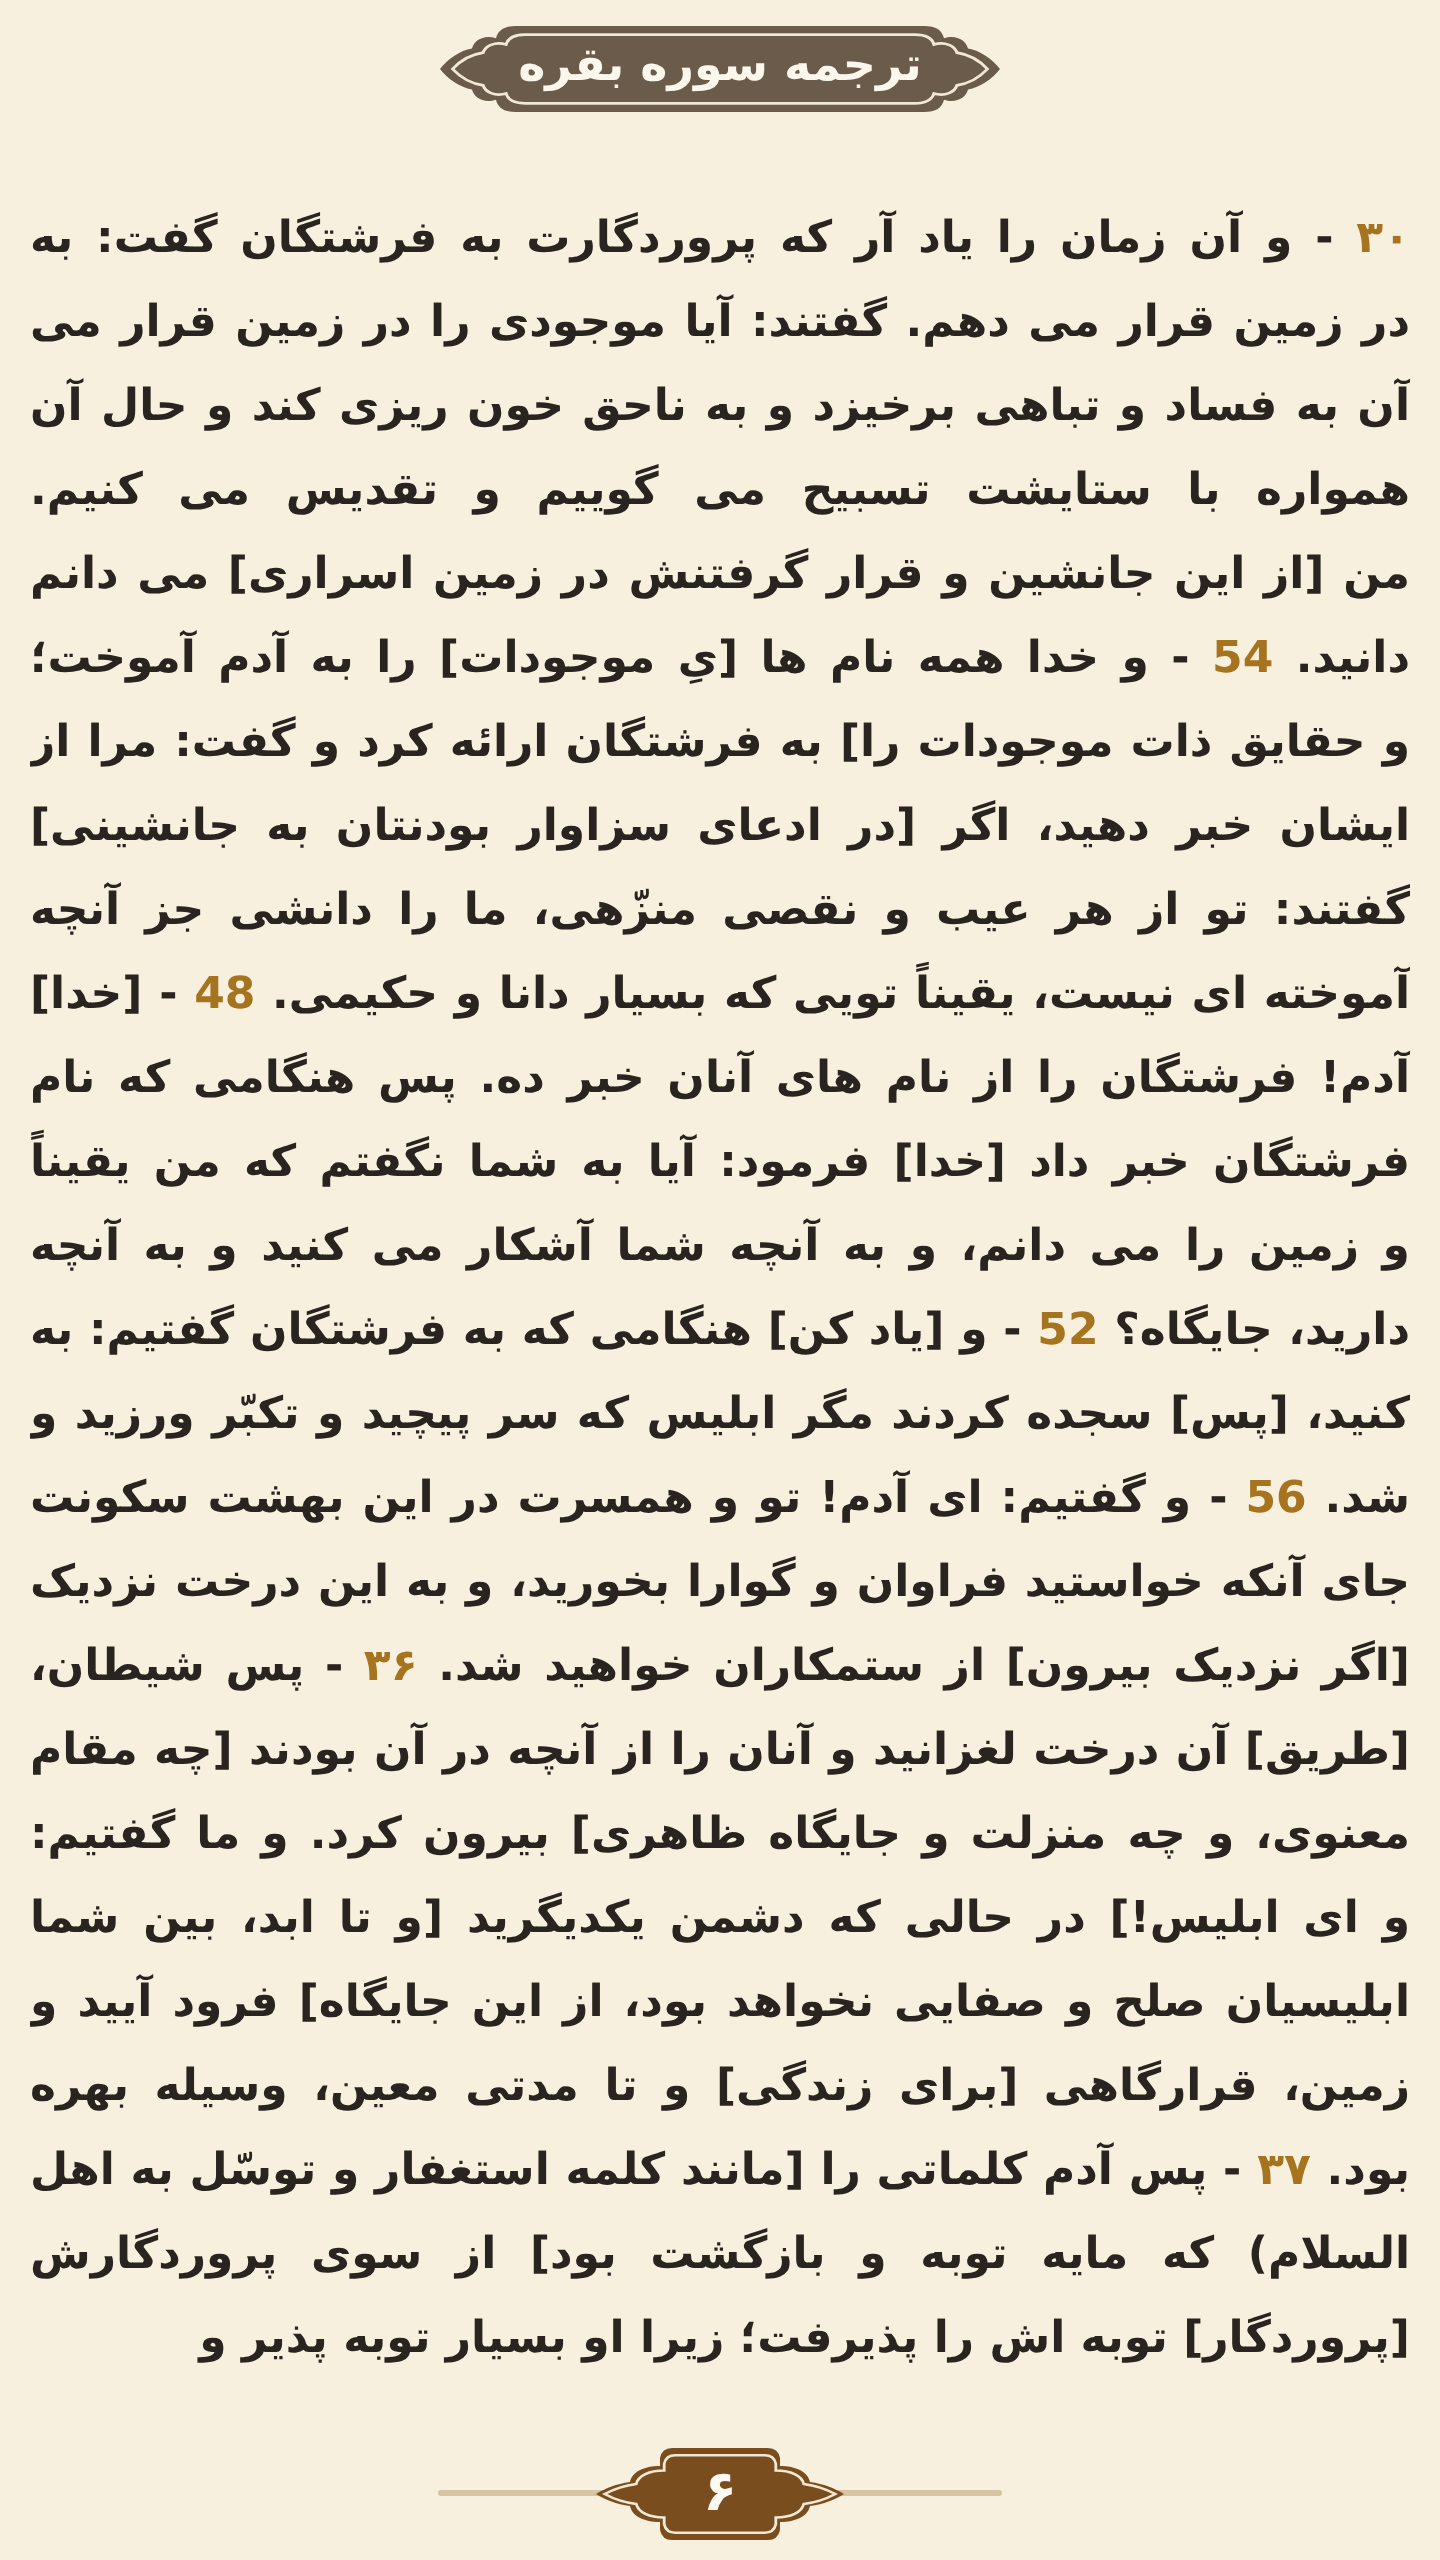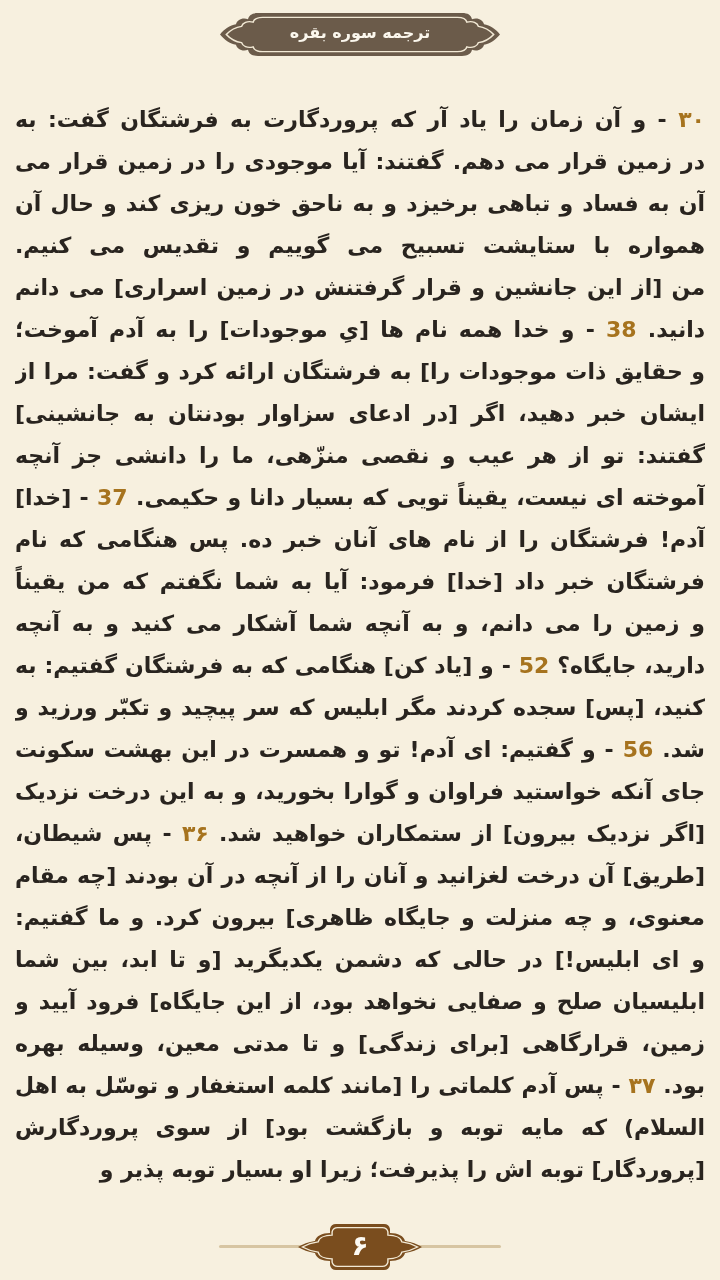--- a/index.html
+++ b/index.html
@@ -22,21 +22,21 @@
     left: 50%;
     transform: translateX(-50%);
     width: 284px;
     height: 47px;
   }
   .header-banner svg { position: absolute; inset: 0; width: 100%; height: 100%; }
   .banner-title {
     position: absolute; inset: 0;
     display: flex; align-items: center; justify-content: center;
     color: #fbf7ed;
-    font-size: 16px;
+    font-size: 23px;
     font-weight: bold;
     padding-bottom: 4px;
   }
 
   
   .body-text {
     position: absolute;
     top: 99px;
     right: 15px;
     left: 15px;
@@ -106,25 +106,25 @@
     </svg>
     <div class="banner-title">ترجمه سوره بقره</div>
   </div>
 
   <div class="body-text">
       <div class="text-line"><span class="vnum">۳۰</span><span> - و آن زمان را یاد آر که پروردگارت به فرشتگان گفت: به یقین جانشینی</span></div>
       <div class="text-line"><span>در زمین قرار می دهم. گفتند: آیا موجودی را در زمین قرار می دهی که در</span></div>
       <div class="text-line"><span>آن به فساد و تباهی برخیزد و به ناحق خون ریزی کند و حال آن که ما تو را</span></div>
       <div class="text-line"><span>همواره با ستایشت تسبیح می گوییم و تقدیس می کنیم. [پروردگار] فرمود:</span></div>
       <div class="text-line"><span>من [از این جانشین و قرار گرفتنش در زمین اسراری] می دانم که شما نمی</span></div>
-      <div class="text-line"><span>دانید. </span><span class="vnum">38</span><span> - و خدا همه نام ها [یِ موجودات] را به آدم آموخت؛ سپس [هویت</span></div>
+      <div class="text-line"><span>دانید. </span><span class="vnum">54</span><span> - و خدا همه نام ها [یِ موجودات] را به آدم آموخت؛ سپس [هویت</span></div>
       <div class="text-line"><span>و حقایق ذات موجودات را] به فرشتگان ارائه کرد و گفت: مرا از نام های</span></div>
       <div class="text-line"><span>ایشان خبر دهید، اگر [در ادعای سزاوار بودنتان به جانشینی] راستگویید. </span></div>
       <div class="text-line"><span>گفتند: تو از هر عیب و نقصی منزّهی، ما را دانشی جز آنچه خودت به ما</span></div>
-      <div class="text-line"><span>آموخته ای نیست، یقیناً تویی که بسیار دانا و حکیمی. </span><span class="vnum">37</span><span> - [خدا] فرمود: ای</span></div>
+      <div class="text-line"><span>آموخته ای نیست، یقیناً تویی که بسیار دانا و حکیمی. </span><span class="vnum">48</span><span> - [خدا] فرمود: ای</span></div>
       <div class="text-line"><span>آدم! فرشتگان را از نام های آنان خبر ده. پس هنگامی که نام هایشان را به</span></div>
       <div class="text-line"><span>فرشتگان خبر داد [خدا] فرمود: آیا به شما نگفتم که من یقیناً نهانِ آسمان ها</span></div>
       <div class="text-line"><span>و زمین را می دانم، و به آنچه شما آشکار می کنید و به آنچه پنهان می</span></div>
       <div class="text-line"><span>دارید، جایگاه؟ </span><span class="vnum">52</span><span> - و [یاد کن] هنگامی که به فرشتگان گفتیم: به آدم سجده</span></div>
       <div class="text-line"><span>کنید، [پس] سجده کردند مگر ابلیس که سر پیچید و تکبّر ورزید و از کافران</span></div>
       <div class="text-line"><span>شد. </span><span class="vnum">56</span><span> - و گفتیم: ای آدم! تو و همسرت در این بهشت سکونت گیرید و از هر</span></div>
       <div class="text-line"><span>جای آنکه خواستید فراوان و گوارا بخورید، و به این درخت نزدیک نشوید که</span></div>
       <div class="text-line"><span>[اگر نزدیک بیرون] از ستمکاران خواهید شد. </span><span class="vnum">۳۶</span><span> - پس شیطان، هر دو را از</span></div>
       <div class="text-line"><span>[طریق] آن درخت لغزانید و آنان را از آنچه در آن بودند [چه مقام و مرتبه</span></div>
       <div class="text-line"><span>معنوی، و چه منزلت و جایگاه ظاهری] بیرون کرد. و ما گفتیم: [ای آدم و حوا</span></div>

